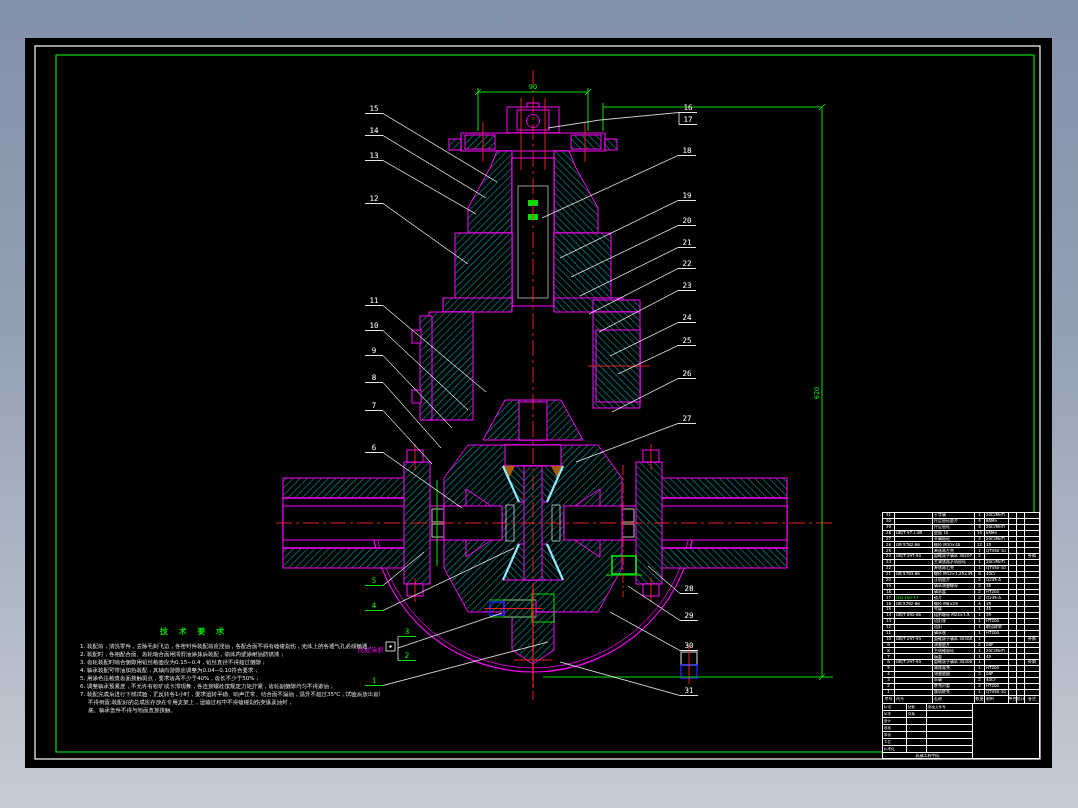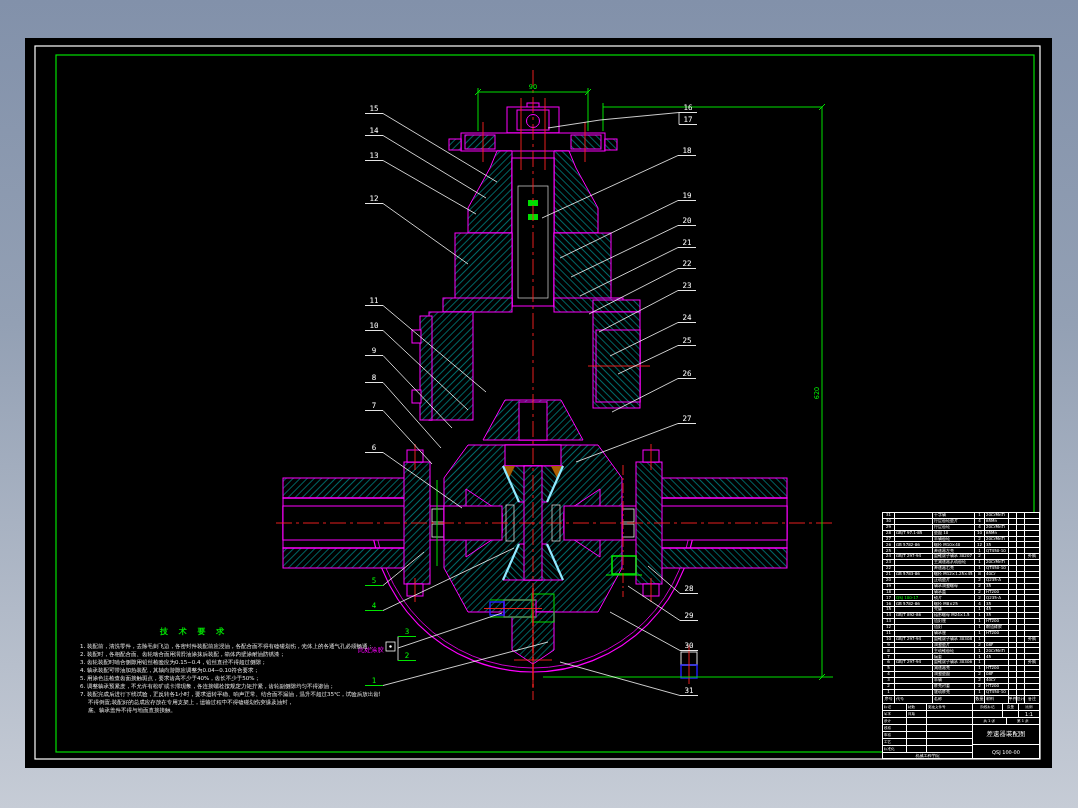--- a/index.html
+++ b/index.html
@@ -663,32 +663,14 @@
           <div class="tb-lcell w2"></div>
           <div class="tb-lcell w3"></div>
         </div>
         <div class="tb-lrow">
           <div class="tb-lcell w1">标准化</div>
           <div class="tb-lcell w2"></div>
           <div class="tb-lcell w3"></div>
         </div>
         <div class="tb-lrow tb-school">机械工程学院</div>
       </div>
-    <div class="tb-right">
-      <div class="tb-rrow" style="height:7px;">
-        <div class="tb-rcell" style="width:30px;">阶段标记</div>
-        <div class="tb-rcell" style="width:16px;">质量</div>
-        <div class="tb-rcell" style="flex:1;">比例</div>
-      </div>
-      <div class="tb-rrow" style="height:7px;">
-        <div class="tb-rcell" style="width:30px;"></div>
-        <div class="tb-rcell" style="width:16px;"></div>
-        <div class="tb-rcell" style="flex:1;font-size:5px;">1:1</div>
-      </div>
-      <div class="tb-rrow" style="height:7px;">
-        <div class="tb-rcell" style="flex:1;">共 1 张</div>
-        <div class="tb-rcell" style="flex:1;">第 1 张</div>
-      </div>
-      <div class="tb-title" style="height:20px;">差速器装配图</div>
-      <div class="tb-no">QSJ 100-00</div>
-    </div>
   </div>
 </div>
 
 </body></html>

